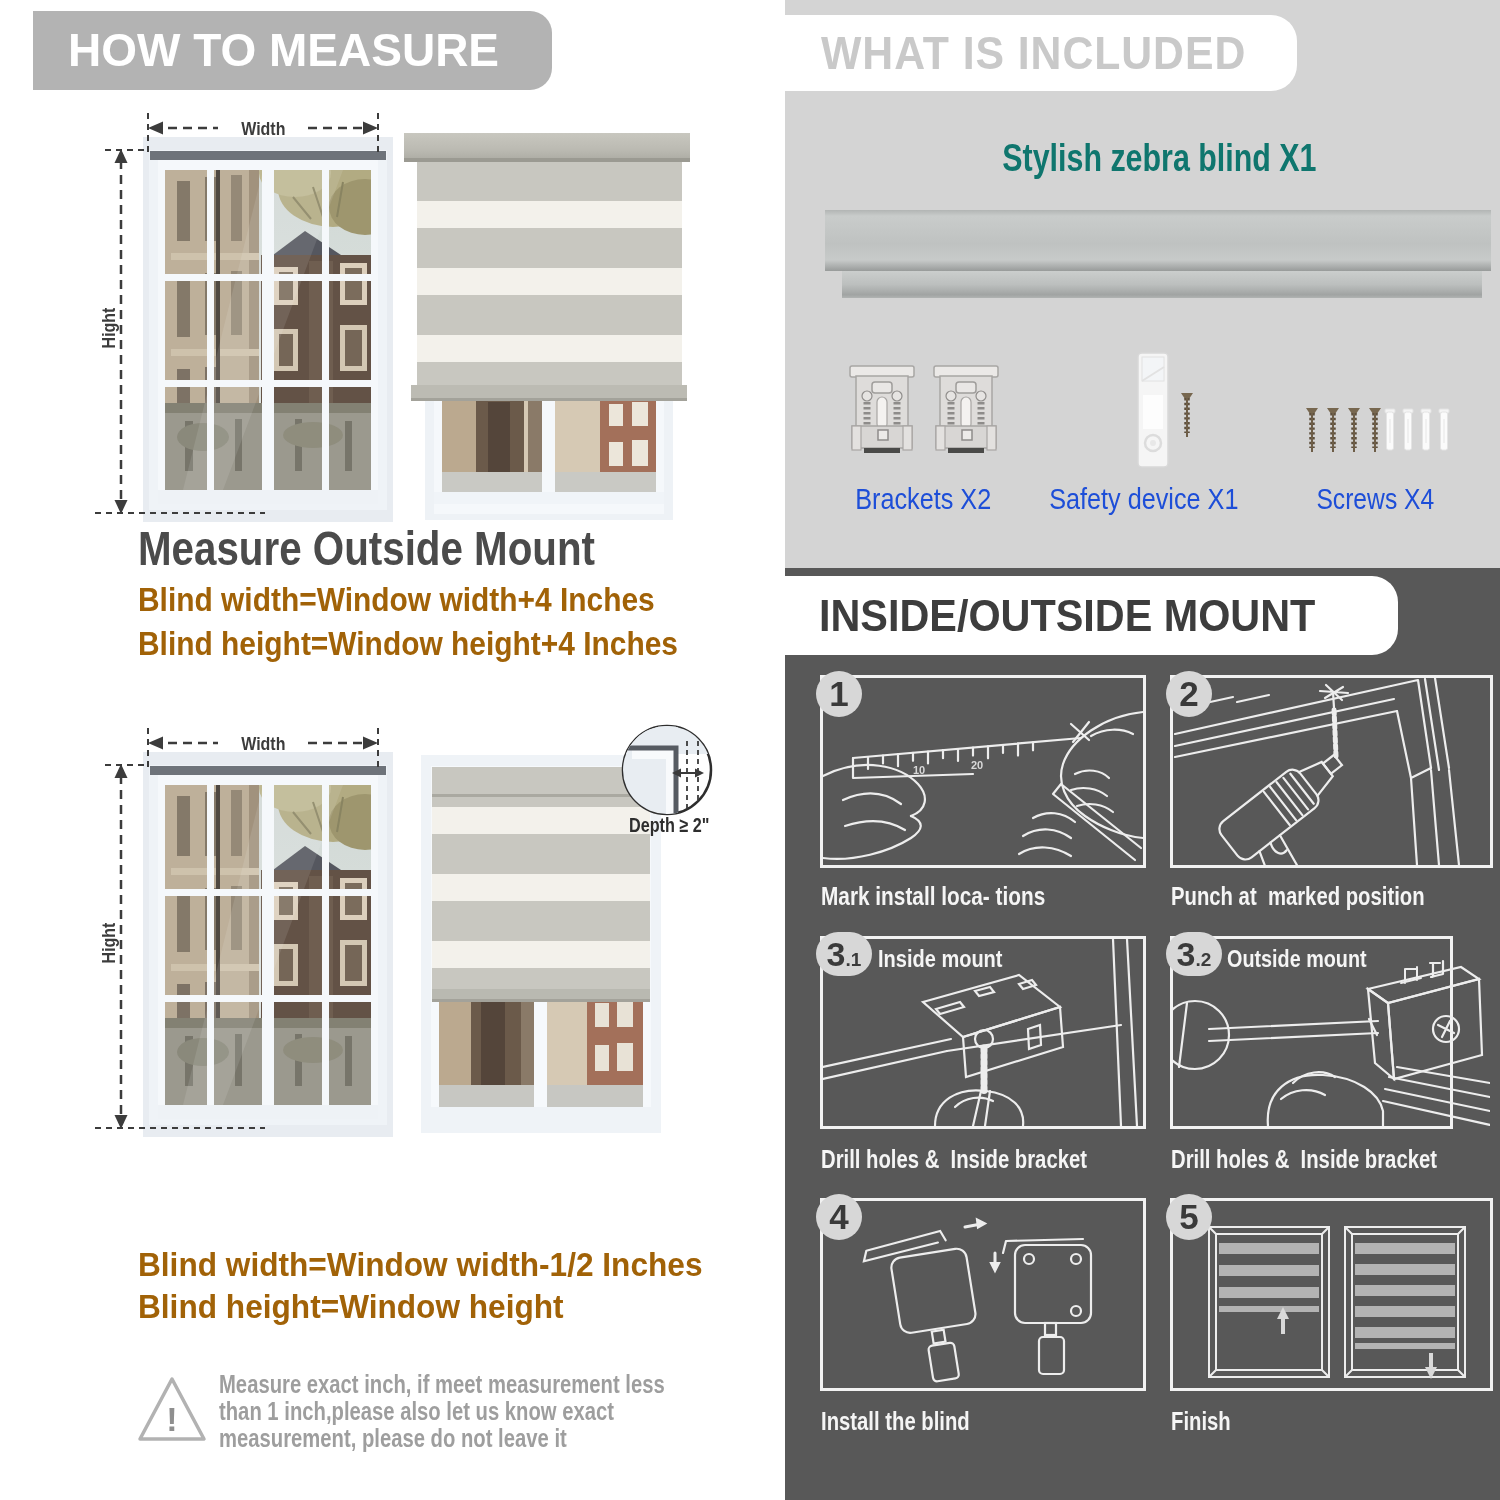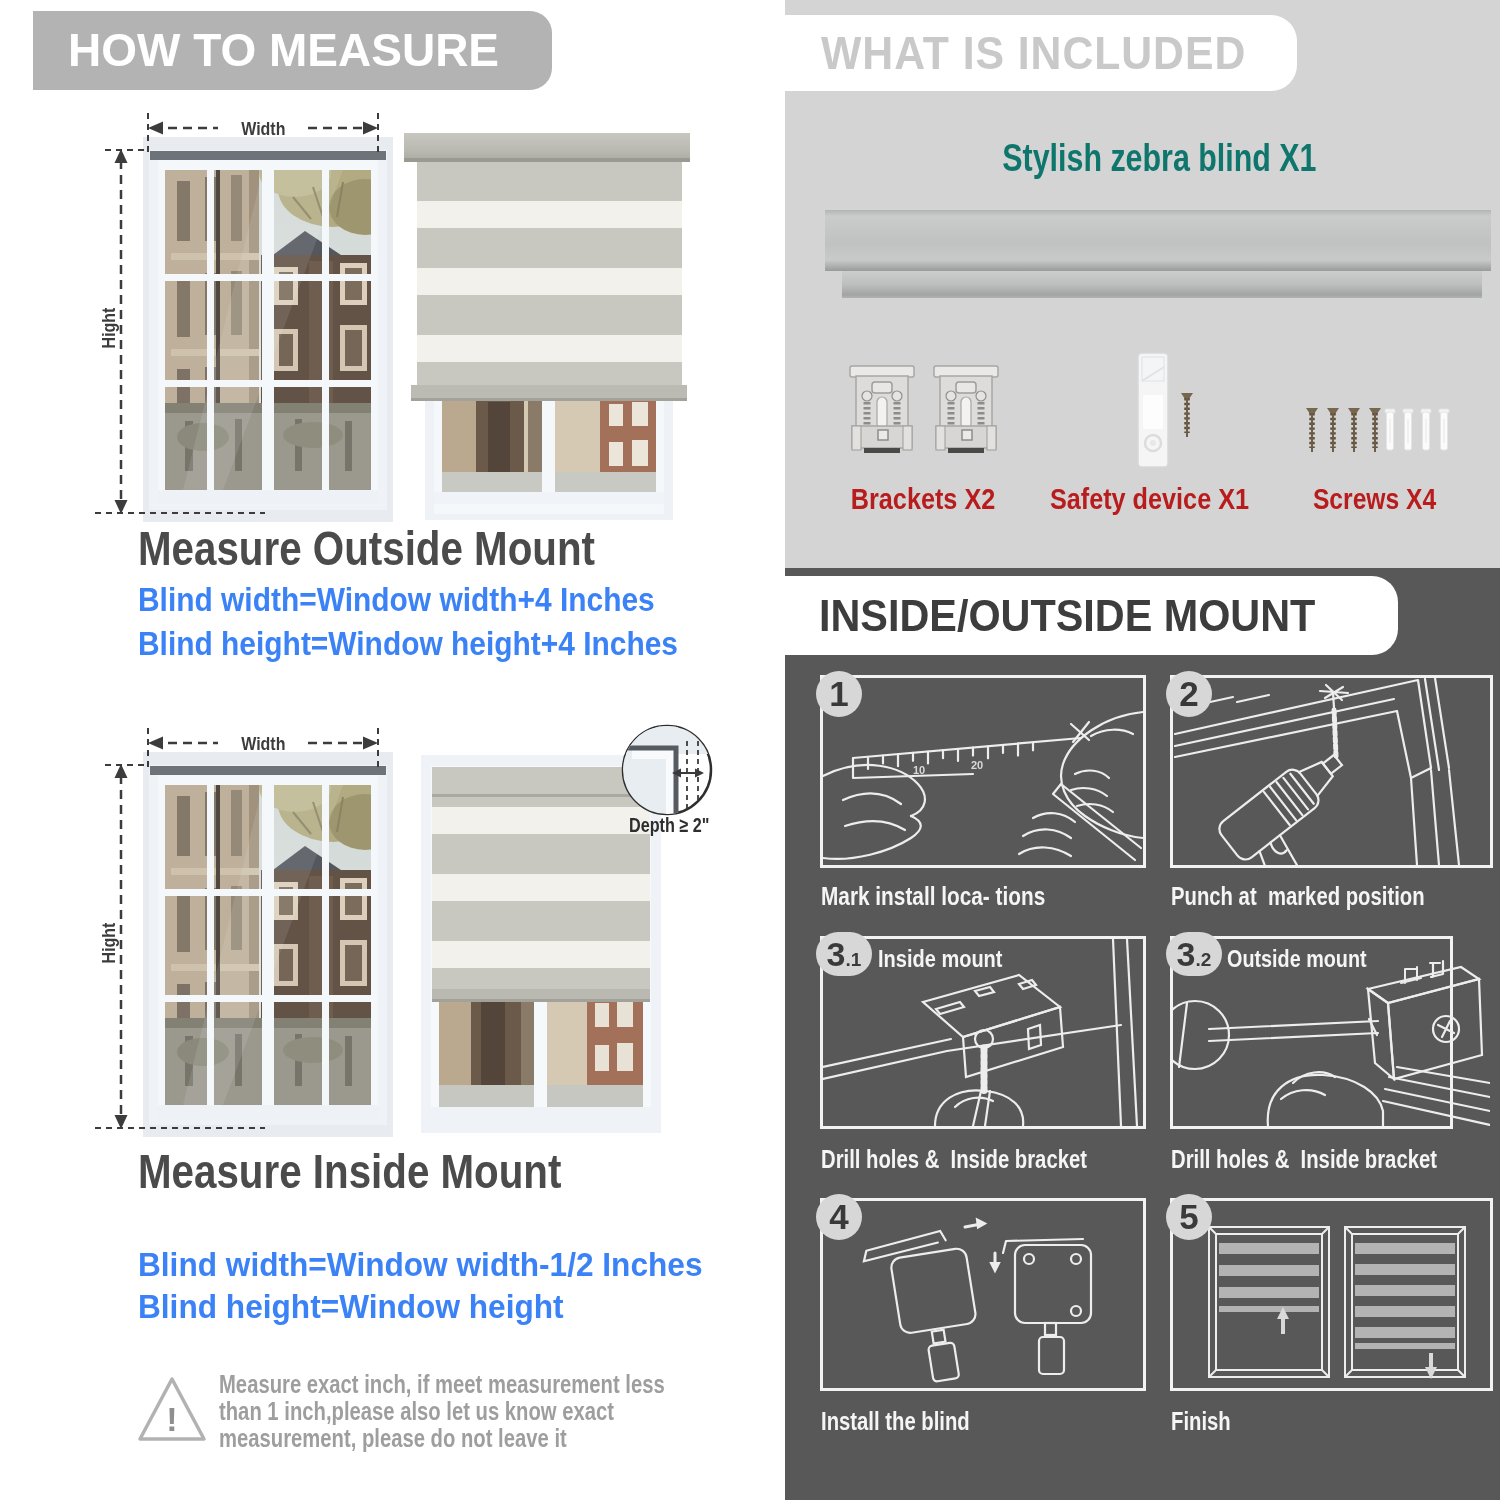--- a/index.html
+++ b/index.html
@@ -5,31 +5,31 @@
   html,body{margin:0;padding:0;}
   .page{position:relative;width:1500px;height:1500px;background:#ffffff;
         font-family:"Liberation Sans",sans-serif;overflow:hidden;margin-left:33px;}
   .abs{position:absolute;}
   .b{font-weight:bold;}
   
   .h1bar{left:0;top:11px;width:519px;height:79px;background:#b3b3b3;
          border-radius:0 22px 22px 0;color:#fff;font-size:46px;font-weight:bold;
          line-height:79px;padding-left:35px;box-sizing:border-box;}
   .mhead{color:#4b4b4b;font-size:48px;font-weight:bold;}
-  .mline{color:#3b82f6;font-size:34px;font-weight:bold;}
+  .mline{color:#a16207;font-size:34px;font-weight:bold;}
   
   .rtop{left:752px;top:0;width:748px;height:664px;background:#d4d4d4;}
   .rbot{left:752px;top:568px;width:748px;height:932px;background:#585858;}
   .bubble1{left:0;top:15px;width:512px;height:76px;background:#fff;
            border-radius:0 26px 26px 0;color:#c9c9c9;font-size:46px;font-weight:bold;
            line-height:76px;padding-left:36px;box-sizing:border-box;letter-spacing:1px;}
   .bubble2{left:0;top:8px;width:613px;height:79px;background:#fff;
            border-radius:0 26px 26px 0;color:#3d3d3d;font-size:44px;font-weight:bold;
            line-height:79px;padding-left:34px;box-sizing:border-box;}
-  .ilabel{color:#b91c1c;font-size:29px;font-weight:bold;}
+  .ilabel{color:#1d4ed8;font-size:29px;font-weight:normal;}
   .box{position:absolute;border:3px solid #f2f2f2;box-sizing:border-box;}
   .blabel{color:#f5f5f5;font-size:26px;font-weight:bold;white-space:nowrap;}
   .badge{position:absolute;background:#d7d7d7;border-radius:50%;
          color:#3a3a3a;font-weight:bold;text-align:center;}
   .cx{display:inline-block;transform-origin:0 50%;white-space:nowrap;}
   .cc{display:inline-block;transform-origin:50% 50%;white-space:nowrap;}
 </style>
 </head>
 <body>
 <div class="page">
@@ -299,21 +299,20 @@
       <path d="M20,37 H68 V103" fill="none" stroke="#565b62" stroke-width="5"></path>
       <path d="M79,30 V103" stroke="#3a3a3a" stroke-width="1.8" stroke-dasharray="5,4" fill="none"></path>
       <path d="M90,30 V103" stroke="#3a3a3a" stroke-width="1.8" stroke-dasharray="5,4" fill="none"></path>
       <path d="M68,62 H92" stroke="#3a3a3a" stroke-width="2" fill="none"></path>
       <polygon points="64,62 73,57.5 73,66.5" fill="#3a3a3a"></polygon>
       <polygon points="96,62 87,57.5 87,66.5" fill="#3a3a3a"></polygon>
     </g>
   </svg>
   <div class="abs b" style="left:596px;top:814px;color:#2e2e2e;font-size:20px;white-space:nowrap;"><span class="cx" style="transform:scaleX(.81)">Depth ≥ 2"</span></div>
 
-  <div class="abs mhead" style="left:105px;top:1144px;"><span class="cx" style="transform:scaleX(.84)">Measure Inside Mount</span></div>
   <div class="abs mline" style="left:105px;top:1245px;"><span class="cx" style="transform:scaleX(.93)">Blind width=Window width-1/2 Inches</span></div>
   <div class="abs mline" style="left:105px;top:1287px;"><span class="cx" style="transform:scaleX(.93)">Blind height=Window height</span></div>
 
   <div class="abs" id="warn" style="left:103px;top:1373px;">
     <svg width="72" height="74" viewBox="0 0 72 74">
       <path d="M36,6 L68,66 L4,66 Z" fill="none" stroke="#b2b2b2" stroke-width="3.5" stroke-linejoin="round"></path>
       <text x="36" y="58" text-anchor="middle" font-family="Liberation Sans,sans-serif" font-size="34" font-weight="bold" fill="#8f8f8f">!</text>
     </svg>
   </div>
   <div class="abs" style="left:186px;top:1371px;color:#9e9e9e;font-size:25px;font-weight:bold;line-height:27px;transform:scaleX(.81);transform-origin:0 0;white-space:nowrap;">Measure exact inch, if meet measurement less<br>than 1 inch,please also let us know exact<br>measurement, please do not leave it</div>

